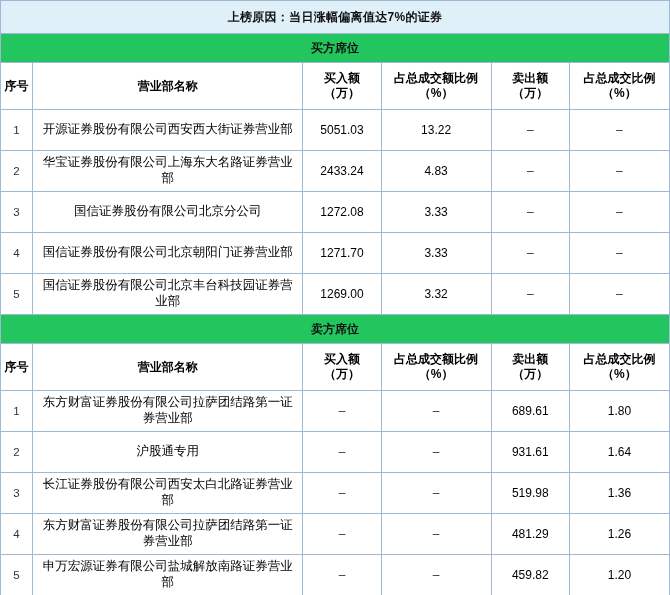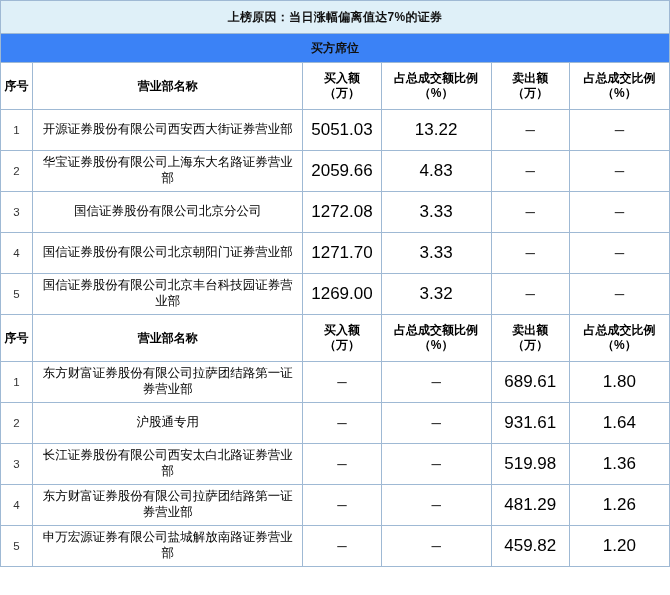--- a/index.html
+++ b/index.html
@@ -36,21 +36,21 @@
   }
   .title-row td {
     background: #dff0f8;
     font-weight: bold;
     font-size: 13.5px;
     height: 28px;
     color: #111;
     letter-spacing: 0.3px;
   }
   .section-row td {
-    background: #3b82f6;
+    background: #22c55e;
     font-weight: bold;
     font-size: 13.5px;
     height: 24px;
     color: #111;
   }
   .header-row td {
     background: #ffffff;
     font-weight: bold;
     font-size: 13px;
     height: 42px;
@@ -63,21 +63,21 @@
   }
   .data-row td.idx {
     font-size: 11.5px;
     color: #333;
   }
   .data-row td.name {
     font-size: 12.5px;
     padding: 2px 6px;
   }
   .data-row td.num {
-    font-size: 17px;
+    font-size: 12px;
   }
   .col-idx { width: 32px; }
   .col-name { width: 270px; }
   .col-buy { width: 78px; }
   .col-buypct { width: 110px; }
   .col-sell { width: 78px; }
   .col-sellpct { width: 100px; }
   .dash { color: #333; }
 </style>
 </head>
@@ -115,21 +115,21 @@
         <td class="idx">1</td>
         <td class="name">开源证券股份有限公司西安西大街证券营业部</td>
         <td class="num">5051.03</td>
         <td class="num">13.22</td>
         <td class="num dash">–</td>
         <td class="num dash">–</td>
       </tr>
       <tr class="data-row">
         <td class="idx">2</td>
         <td class="name">华宝证券股份有限公司上海东大名路证券营业部</td>
-        <td class="num">2059.66</td>
+        <td class="num">2433.24</td>
         <td class="num">4.83</td>
         <td class="num dash">–</td>
         <td class="num dash">–</td>
       </tr>
       <tr class="data-row">
         <td class="idx">3</td>
         <td class="name">国信证券股份有限公司北京分公司</td>
         <td class="num">1272.08</td>
         <td class="num">3.33</td>
         <td class="num dash">–</td>
@@ -145,20 +145,23 @@
       </tr>
       <tr class="data-row">
         <td class="idx">5</td>
         <td class="name">国信证券股份有限公司北京丰台科技园证券营业部</td>
         <td class="num">1269.00</td>
         <td class="num">3.32</td>
         <td class="num dash">–</td>
         <td class="num dash">–</td>
       </tr>
 
+      <tr class="section-row">
+        <td colspan="6">卖方席位</td>
+      </tr>
 
       <tr class="header-row">
         <td>序号</td>
         <td>营业部名称</td>
         <td>买入额（万）</td>
         <td>占总成交额比例（%）</td>
         <td>卖出额（万）</td>
         <td>占总成交比例（%）</td>
       </tr>
 

